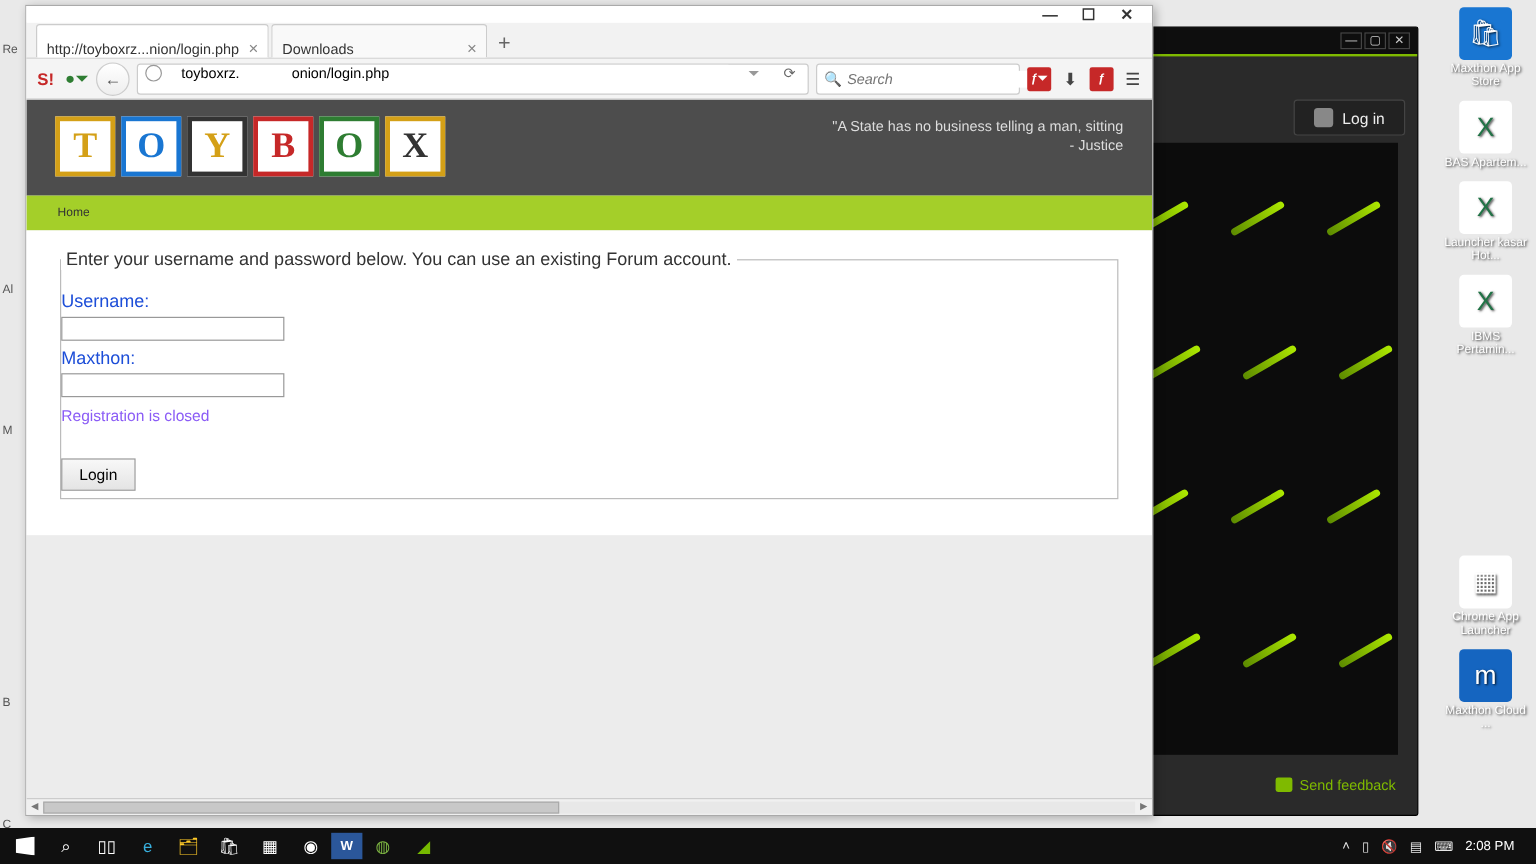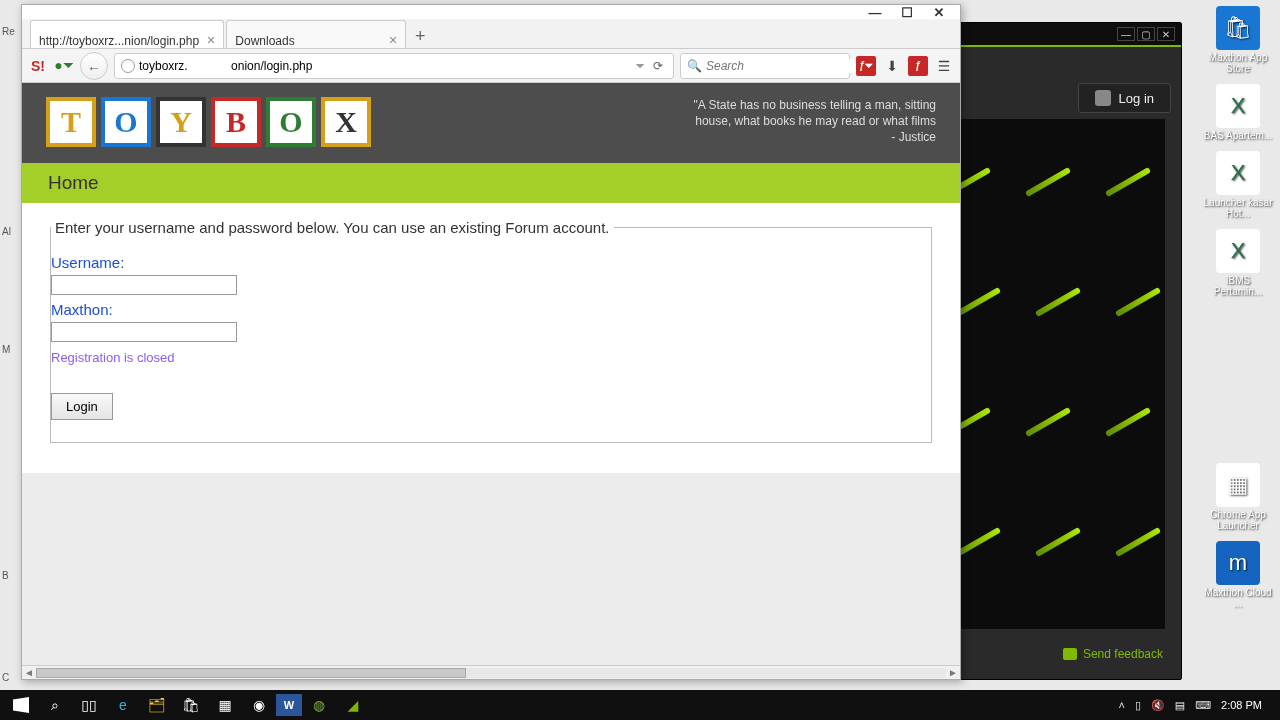--- a/index.html
+++ b/index.html
@@ -32,58 +32,58 @@
 .ff-tabstrip { height:30px; background:#f2f2f2; display:flex; align-items:flex-end; padding-left:8px; border-bottom:1px solid #ccc; }
 .ff-tab { height:28px; min-width:180px; padding:0 8px; display:flex; align-items:flex-end; gap:8px; font-size:12px; color:#333; border:1px solid #ccc; border-bottom:none; background:#f9f9f9; margin-right:2px; border-radius:3px 3px 0 0; cursor:pointer;}
 .ff-tab.active { background:#fff; }
 .tab-close { color:#888; font-size:14px; margin-left:auto; cursor:pointer; }
 .ff-newtab { width:24px; height:24px; display:flex; align-items:center; justify-content:center; color:#666; font-size:18px; cursor:pointer; }
 
 .ff-toolbar { height:34px; background:#f4f4f4; display:flex; align-items:center; padding:0 6px; gap:6px; border-bottom:1px solid #ccc; }
 .tbicon { width:20px; height:20px; display:flex; align-items:center; justify-content:center; font-size:14px; color:#444; cursor:pointer; }
 .tbicon.red{background:#c62828;color:#fff;border-radius:2px;font-size:10px;font-weight:bold;}
 .navbtn { width:28px; height:28px; border:1px solid #ccc; border-radius:14px; display:flex; align-items:center; justify-content:center; color:#555; font-size:14px; cursor:pointer; background:linear-gradient(#fff,#eee);}
-.urlbar { flex:1; height:26px; border:1px solid #ccc; border-radius:3px; background:#fff; display:flex; align-items:center; padding:0 6px; font-size:12px; color:#666; gap:4px; }
+.urlbar { flex:1; height:26px; border:1px solid #ccc; border-radius:3px; background:#fff; display:flex; align-items:flex-start; padding:0 6px; font-size:12px; color:#666; gap:16px; }
 .urlbar .globe{width:14px;height:14px;border:1px solid #999;border-radius:7px;}
 .urlbar input { flex:1; border:none; outline:none; font-size:12px; }
 .reload { color:#666; cursor:pointer; padding:0 4px;}
 .searchbar { width:170px; height:26px; border:1px solid #ccc; border-radius:3px; background:#fff; display:flex; align-items:center; padding:0 6px; gap:4px;}
 .searchbar input { flex:1; border:none; outline:none; font-size:12px; font-style:italic; color:#999; }
 .mag{color:#888;font-size:12px;}
 
 
 .page { flex:1; background:#ececec; overflow:hidden; position:relative; }
 .header { background:#4d4d4d; padding:14px 24px 16px; color:#ddd; display:flex; gap:30px; }
 .blocks { display:flex; gap:5px; }
 .block { width:50px; height:50px; border:4px solid; display:flex; align-items:center; justify-content:center; font:bold 30px Georgia, serif; background:#fff;}
 .b1{border-color:#d4a017;color:#d4a017;} .b2{border-color:#1976d2;color:#1976d2;} .b3{border-color:#333;color:#d4a017;} .b4{border-color:#c62828;color:#c62828;} .b5{border-color:#2e7d32;color:#2e7d32;} .b6{border-color:#d4a017;color:#333;}
 .quote { margin-left:auto; max-width:340px; font-size:12px; text-align:right; line-height:1.35; }
-.navbar { background:#a4cf29; padding:9px 26px; color:#333; font-size:19px; }
+.navbar { background:#a4cf29; padding:9px 26px; color:#333; font-size:10px; }
 .navbar span{cursor:pointer;}
 .content { background:#fff; padding:16px 28px 30px; }
-fieldset { border:1px solid #bbb; padding:12px 0 22px 0; }
+fieldset { border:1px solid #bbb; padding:12px 0 6px 0; }
 legend { font-size:15px; color:#333; padding:0 4px; }
 .field-label { font-size:15px; color:#1d4ed8; margin:6px 0 4px; }
 .txt { width:186px; height:20px; border:1px solid #999; background:#fff; padding:0 4px; font-size:13px;}
 .reg-closed { font-size:13px; color:#8b5cf6; margin-top:8px; }
 .login-btn { margin-top:28px; padding:5px 14px; background:linear-gradient(#f8f8f8,#e4e4e4); border:1px solid #999; font-size:13px; cursor:pointer; }
 .hscroll { position:absolute; left:0; right:0; bottom:0; height:14px; background:#f0f0f0; border-top:1px solid #ccc; display:flex; align-items:center;}
 .hscroll .ar{width:14px;text-align:center;color:#777;font-size:10px;cursor:pointer;}
 .hscroll .track{flex:1;height:10px;background:#e8e8e8;position:relative;}
 .hscroll .thumb{position:absolute;left:0;width:430px;height:10px;background:#c8c8c8;border:1px solid #aaa;}
 
 
 .taskbar { position:absolute; left:0; right:0; bottom:0; height:30px; background:#101010; display:flex; align-items:center; padding:0 4px; }
 .tkicon { width:34px; height:30px; display:flex; align-items:center; justify-content:center; color:#fff; font-size:14px; cursor:pointer; }
 .tkicon.win::before{content:"";width:16px;height:16px;background:#fff;clip-path:polygon(0 15%,100% 0,100% 100%,0 85%);}
 .tray { margin-left:auto; display:flex; align-items:center; gap:10px; color:#fff; font-size:11px; padding-right:14px;}
 .tray .ic{cursor:pointer;opacity:.9;}
 
 
-.leftstrip{position:absolute;left:0;top:0;width:20px;height:690px;background:#e9e9e9;}
+.leftstrip{position:absolute;left:0;top:10px;width:20px;height:690px;background:#e9e9e9;}
 .leftstrip span{position:absolute;font-size:10px;color:#555;left:2px;}
 </style>
 </head>
 <body>
 
 <div class="leftstrip">
   <span style="top:26px">Re</span>
     <span style="top:226px">Al</span>
     <span style="top:344px">M</span>
     <span style="top:570px">B</span>
@@ -165,21 +165,20 @@
       <div class="blocks">
         <div class="block b1">T</div>
         <div class="block b2">O</div>
         <div class="block b3">Y</div>
         <div class="block b4">B</div>
         <div class="block b5">O</div>
         <div class="block b6">X</div>
       </div>
       <div class="quote">
         <div>"A State has no business telling a man, sitting</div>
-        <div>house, what books he may read or what films</div>
         <div>- Justice</div>
       </div>
     </div>
     <div class="navbar">
       <span>Home</span>
     </div>
     <div class="content">
       <fieldset>
         <legend>Enter your username and password below. You can use an existing Forum account.</legend>
         <div class="field-label">Username:</div>

